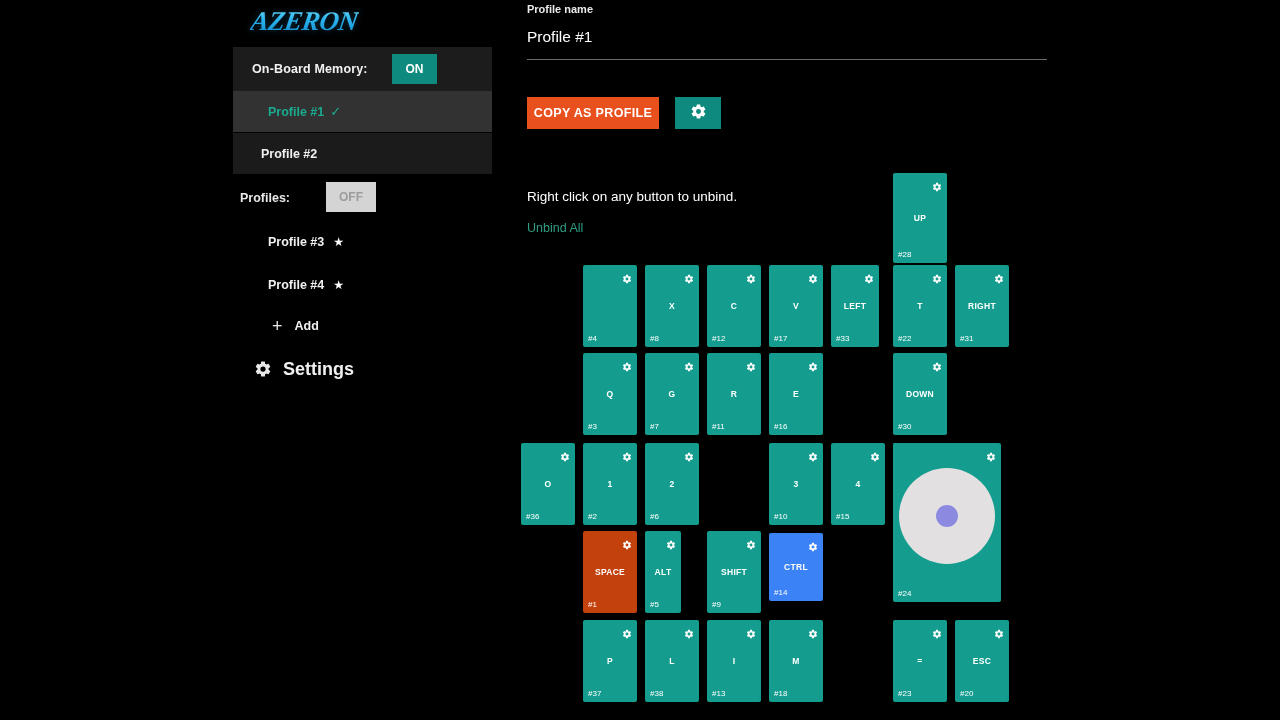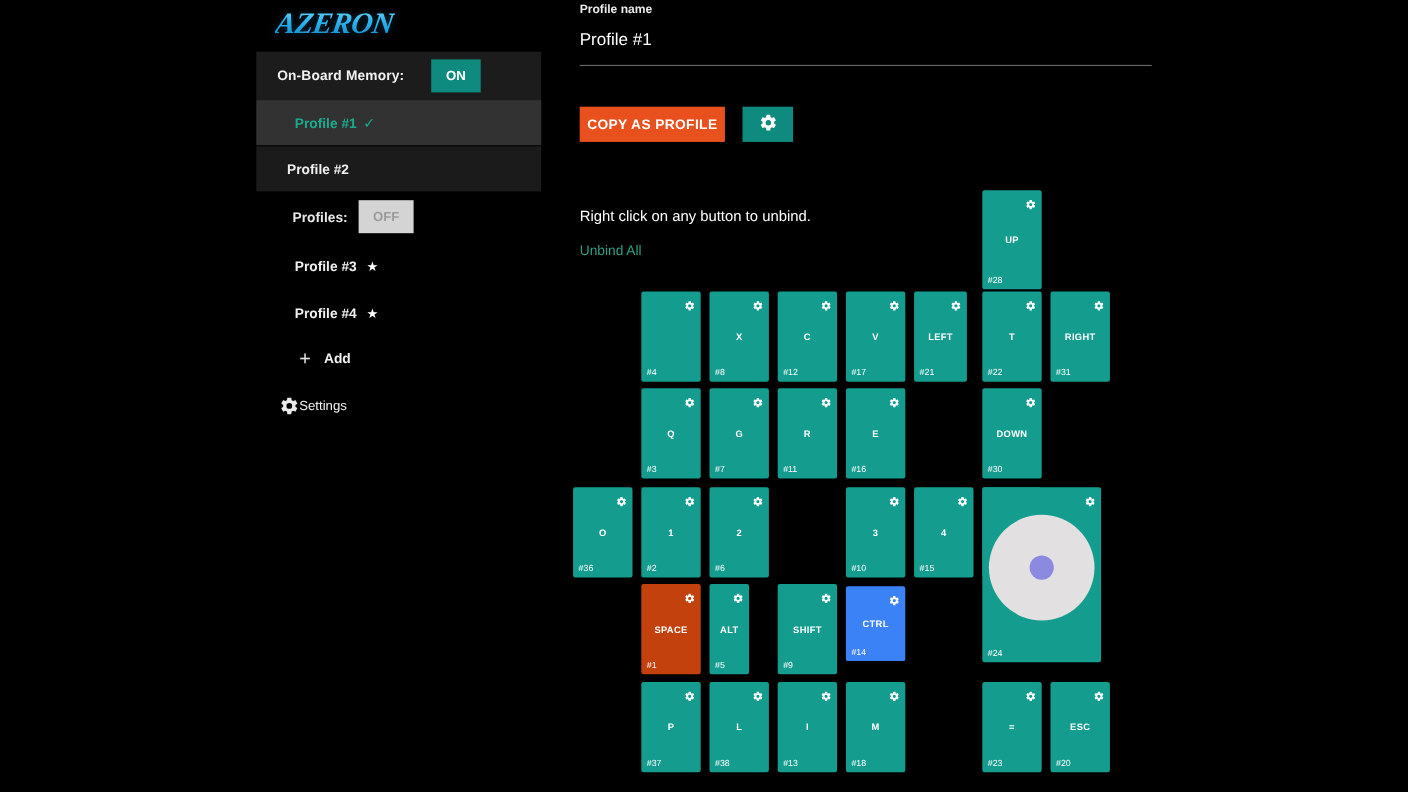--- a/index.html
+++ b/index.html
@@ -72,21 +72,21 @@
   .check {
     margin-left: 6px; color: #1aab8f; font-size: 13px;
   }
 
   #profiles-row {
     position: absolute; left: 0; top: 181px;
     width: 259px; height: 34px;
     display: flex; align-items: center;
   }
   #profiles-label {
-    margin-left: 33px; color: #e8e8e8; font-size: 12.5px; font-weight: bold;
+    margin-left: 7px; color: #e8e8e8; font-size: 12.5px; font-weight: bold;
   }
   #profiles-toggle {
     position: absolute; left: 93px; top: 1px;
     width: 50px; height: 30px;
     background: #d4d4d4; color: #9c9c9c;
     font-size: 12px; font-weight: bold;
     display: flex; align-items: center; justify-content: center;
     border: none; cursor: pointer;
   }
 
@@ -109,21 +109,21 @@
     line-height: 1;
   }
   #add-label { margin-left: 12px; color: #f0f0f0; font-size: 12.5px; font-weight: bold; }
 
   #settings-row {
     position: absolute; left: 0; top: 356px;
     width: 259px; height: 26px;
     display: flex; align-items: center; cursor: pointer;
   }
   #settings-gear { margin-left: 21px; width: 18px; height: 18px; }
-  #settings-label { color: #f0f0f0; font-size: 12px; font-weight: normal; }
+  #settings-label { margin-left: 11px; color: #f0f0f0; font-size: 18px; font-weight: bold; }
 
   
   #main { position: absolute; left: 493px; top: 0; width: 787px; height: 720px; background: #000; }
 
   #profile-name-label {
     position: absolute; left: 34px; top: 3px;
     color: #e9e9e9; font-size: 11px; font-weight: bold;
   }
   #profile-name-value {
     position: absolute; left: 34px; top: 28px;
@@ -305,21 +305,21 @@
               <path d="M19.4 13a7.8 7.8 0 0 0 0-2l2.1-1.6a.5.5 0 0 0 .1-.6l-2-3.5a.5.5 0 0 0-.6-.2l-2.5 1a7.6 7.6 0 0 0-1.7-1L14.5 2.4a.5.5 0 0 0-.5-.4h-4a.5.5 0 0 0-.5.4L9.2 5.1a7.6 7.6 0 0 0-1.7 1l-2.5-1a.5.5 0 0 0-.6.2l-2 3.5a.5.5 0 0 0 .1.6L4.6 11a7.8 7.8 0 0 0 0 2l-2.1 1.6a.5.5 0 0 0-.1.6l2 3.5a.5.5 0 0 0 .6.2l2.5-1a7.6 7.6 0 0 0 1.7 1l.3 2.7a.5.5 0 0 0 .5.4h4a.5.5 0 0 0 .5-.4l.3-2.7a7.6 7.6 0 0 0 1.7-1l2.5 1a.5.5 0 0 0 .6-.2l2-3.5a.5.5 0 0 0-.1-.6zM12 15.5A3.5 3.5 0 1 1 15.5 12 3.5 3.5 0 0 1 12 15.5z"></path>
             </svg></span>
           <span class="klabel">V</span>
           <span class="knum">#17</span>
         </div>
         <div class="key" style="left: 338px; top: 265px; width: 48px; height: 82px; background: rgb(20, 157, 142);">
           <span class="kgear"><svg viewBox="0 0 24 24" width="10" height="10" fill="#ffffff">
               <path d="M19.4 13a7.8 7.8 0 0 0 0-2l2.1-1.6a.5.5 0 0 0 .1-.6l-2-3.5a.5.5 0 0 0-.6-.2l-2.5 1a7.6 7.6 0 0 0-1.7-1L14.5 2.4a.5.5 0 0 0-.5-.4h-4a.5.5 0 0 0-.5.4L9.2 5.1a7.6 7.6 0 0 0-1.7 1l-2.5-1a.5.5 0 0 0-.6.2l-2 3.5a.5.5 0 0 0 .1.6L4.6 11a7.8 7.8 0 0 0 0 2l-2.1 1.6a.5.5 0 0 0-.1.6l2 3.5a.5.5 0 0 0 .6.2l2.5-1a7.6 7.6 0 0 0 1.7 1l.3 2.7a.5.5 0 0 0 .5.4h4a.5.5 0 0 0 .5-.4l.3-2.7a7.6 7.6 0 0 0 1.7-1l2.5 1a.5.5 0 0 0 .6-.2l2-3.5a.5.5 0 0 0-.1-.6zM12 15.5A3.5 3.5 0 1 1 15.5 12 3.5 3.5 0 0 1 12 15.5z"></path>
             </svg></span>
           <span class="klabel">LEFT</span>
-          <span class="knum">#21</span>
+          <span class="knum">#33</span>
         </div>
         <div class="key" style="left: 400px; top: 265px; width: 54px; height: 82px; background: rgb(20, 157, 142);">
           <span class="kgear"><svg viewBox="0 0 24 24" width="10" height="10" fill="#ffffff">
               <path d="M19.4 13a7.8 7.8 0 0 0 0-2l2.1-1.6a.5.5 0 0 0 .1-.6l-2-3.5a.5.5 0 0 0-.6-.2l-2.5 1a7.6 7.6 0 0 0-1.7-1L14.5 2.4a.5.5 0 0 0-.5-.4h-4a.5.5 0 0 0-.5.4L9.2 5.1a7.6 7.6 0 0 0-1.7 1l-2.5-1a.5.5 0 0 0-.6.2l-2 3.5a.5.5 0 0 0 .1.6L4.6 11a7.8 7.8 0 0 0 0 2l-2.1 1.6a.5.5 0 0 0-.1.6l2 3.5a.5.5 0 0 0 .6.2l2.5-1a7.6 7.6 0 0 0 1.7 1l.3 2.7a.5.5 0 0 0 .5.4h4a.5.5 0 0 0 .5-.4l.3-2.7a7.6 7.6 0 0 0 1.7-1l2.5 1a.5.5 0 0 0 .6-.2l2-3.5a.5.5 0 0 0-.1-.6zM12 15.5A3.5 3.5 0 1 1 15.5 12 3.5 3.5 0 0 1 12 15.5z"></path>
             </svg></span>
           <span class="klabel">T</span>
           <span class="knum">#22</span>
         </div>
         <div class="key" style="left: 462px; top: 265px; width: 54px; height: 82px; background: rgb(20, 157, 142);">
           <span class="kgear"><svg viewBox="0 0 24 24" width="10" height="10" fill="#ffffff">

